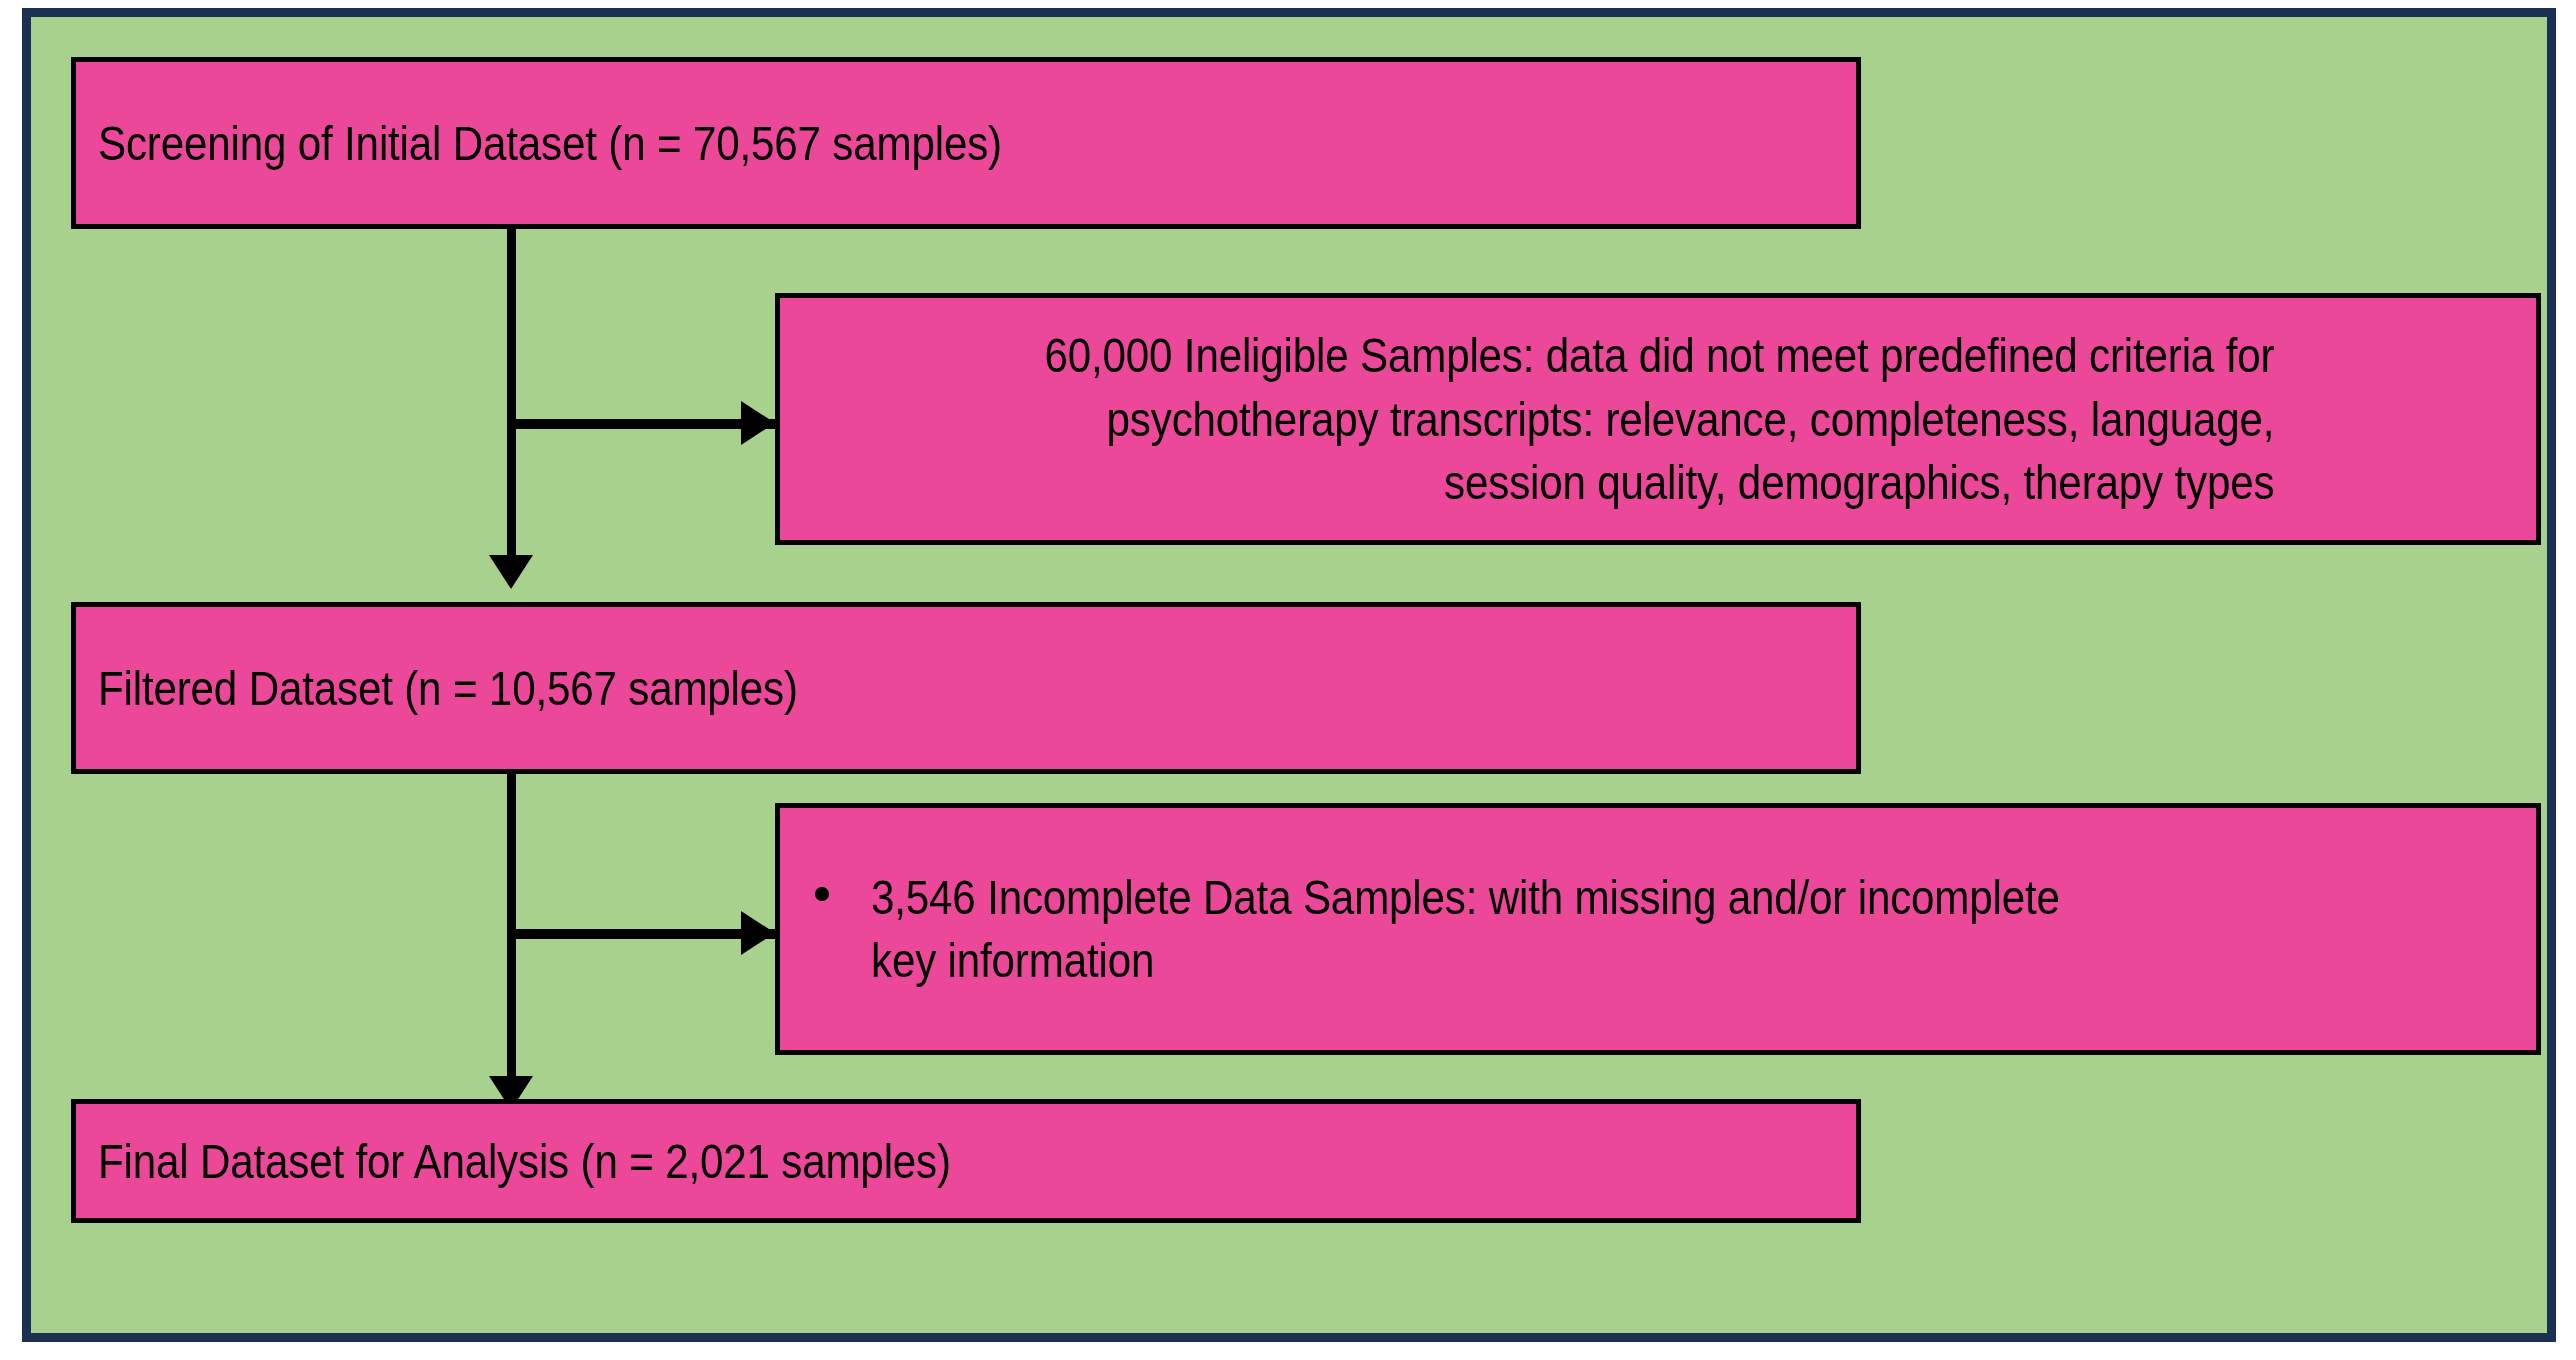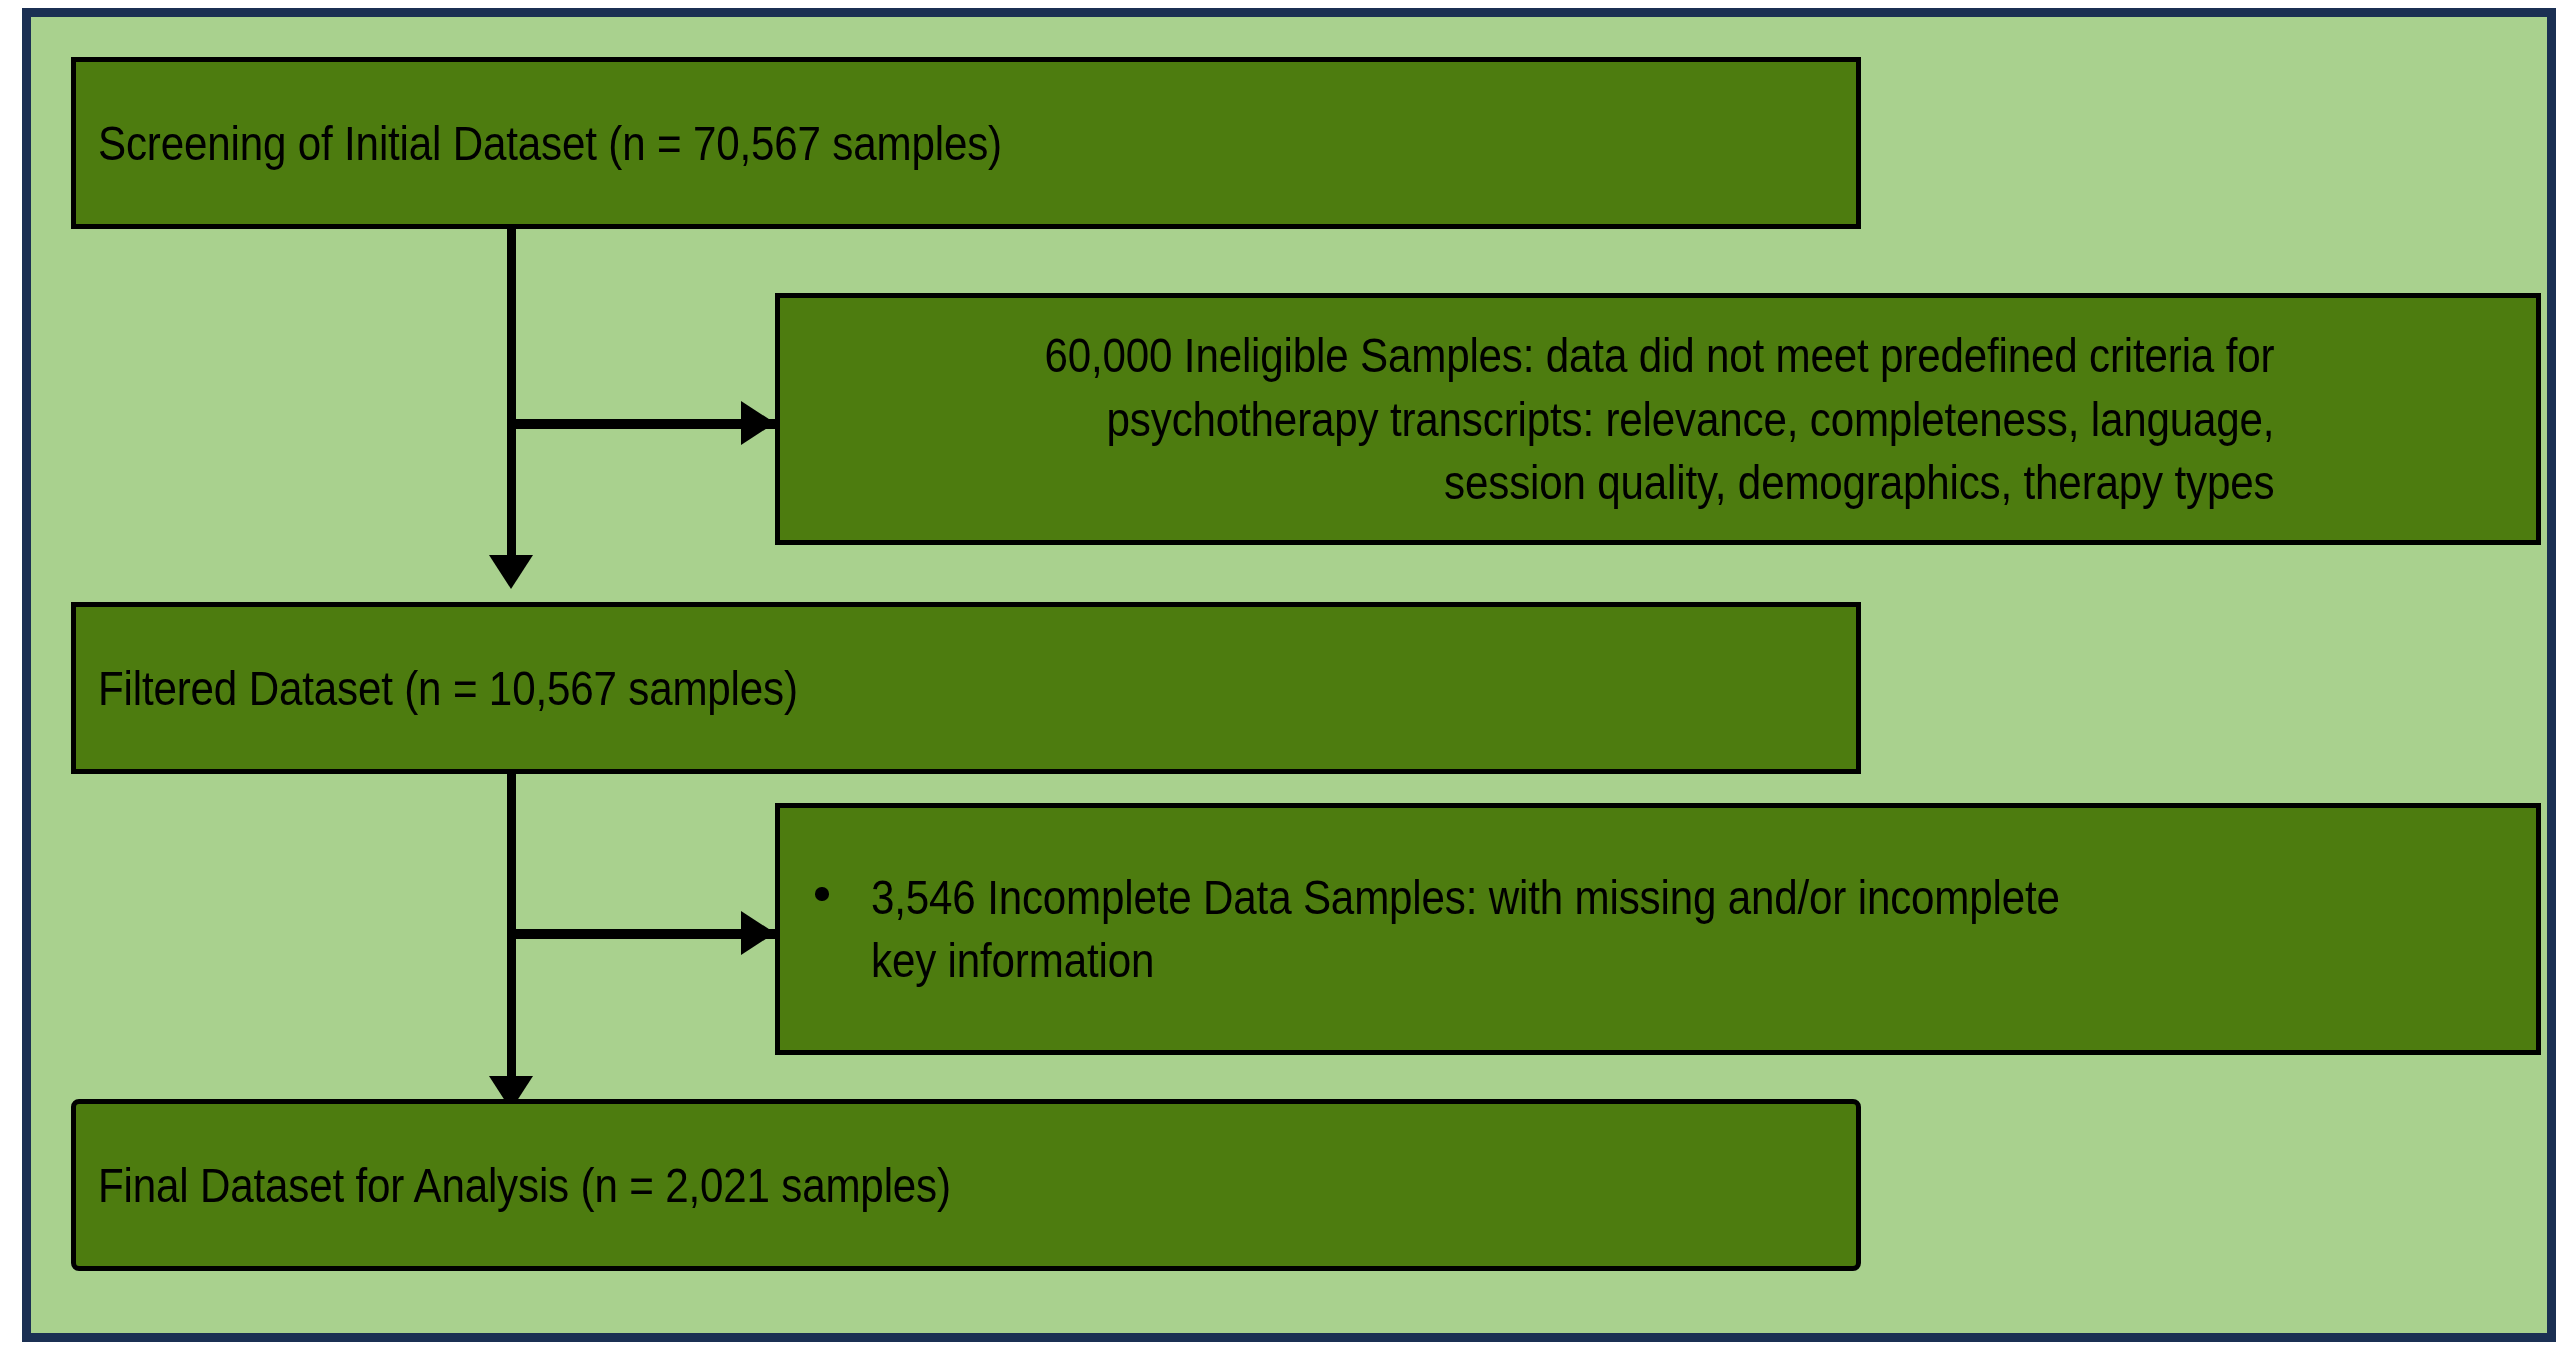--- a/index.html
+++ b/index.html
@@ -32,21 +32,21 @@
     left: 0;
     top: 0;
     width: 100%;
     height: 100%;
   }
 
   
   .node {
     position: absolute;
     box-sizing: border-box;
-    background: #4d7c0f;
+    background: #ec4899;
     border: 5.9px solid #000000;
     display: flex;
     flex-direction: column;
     justify-content: center;
     padding: 0 22px;
   }
 
   .node .line {
     font-size: 49px;
     line-height: 1.30;
@@ -160,19 +160,19 @@
     <div class="node node-side" style="left:744px; top:786px; width:1766px; height:252px;">
       <ul class="bullets">
         <li>
           <span class="bullet-dot"></span>
           <span class="line">3,546 Incomplete Data Samples: with missing and/or incomplete</span>
           <span class="line">key information</span>
         </li>
       </ul>
     </div>
 
-    <div class="node node-main" style="left:40px; top:1082px; width:1790px; height:172px;border-radius:8px;">
+    <div class="node node-main" style="left:40px; top:1082px; width:1790px; height:124px;">
       <div class="line">Final Dataset for Analysis (n = 2,021 samples)</div>
     </div>
 
   </div>
 </div>
 
 
 </body></html>

